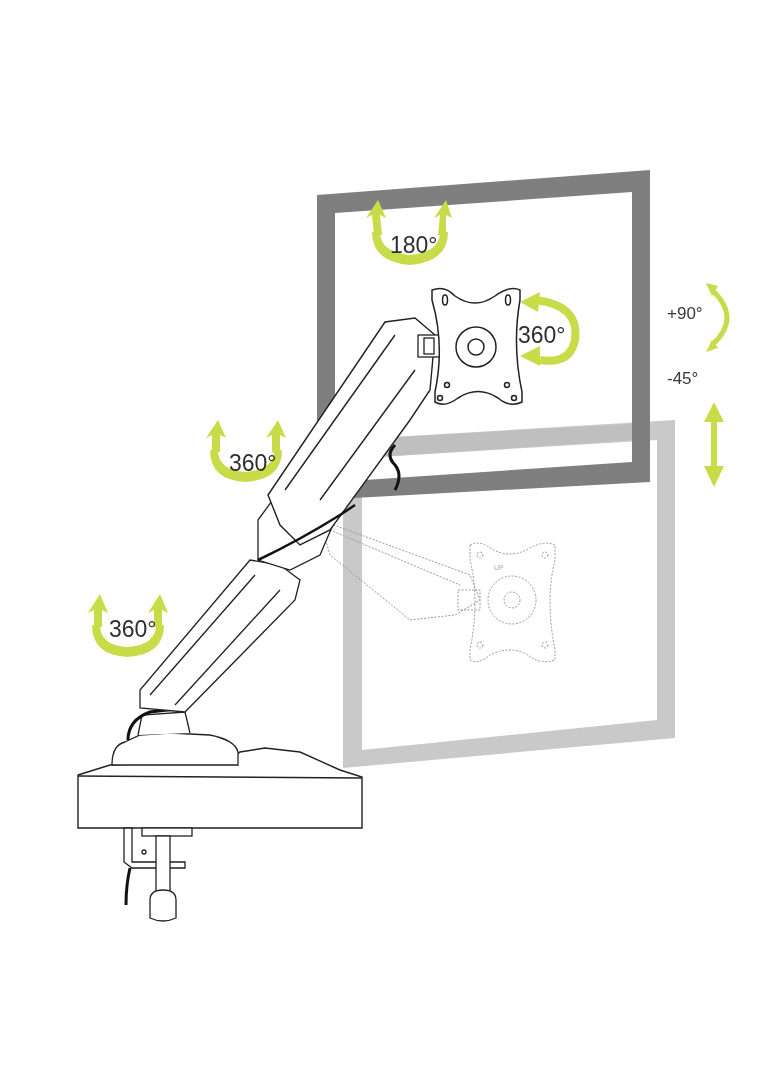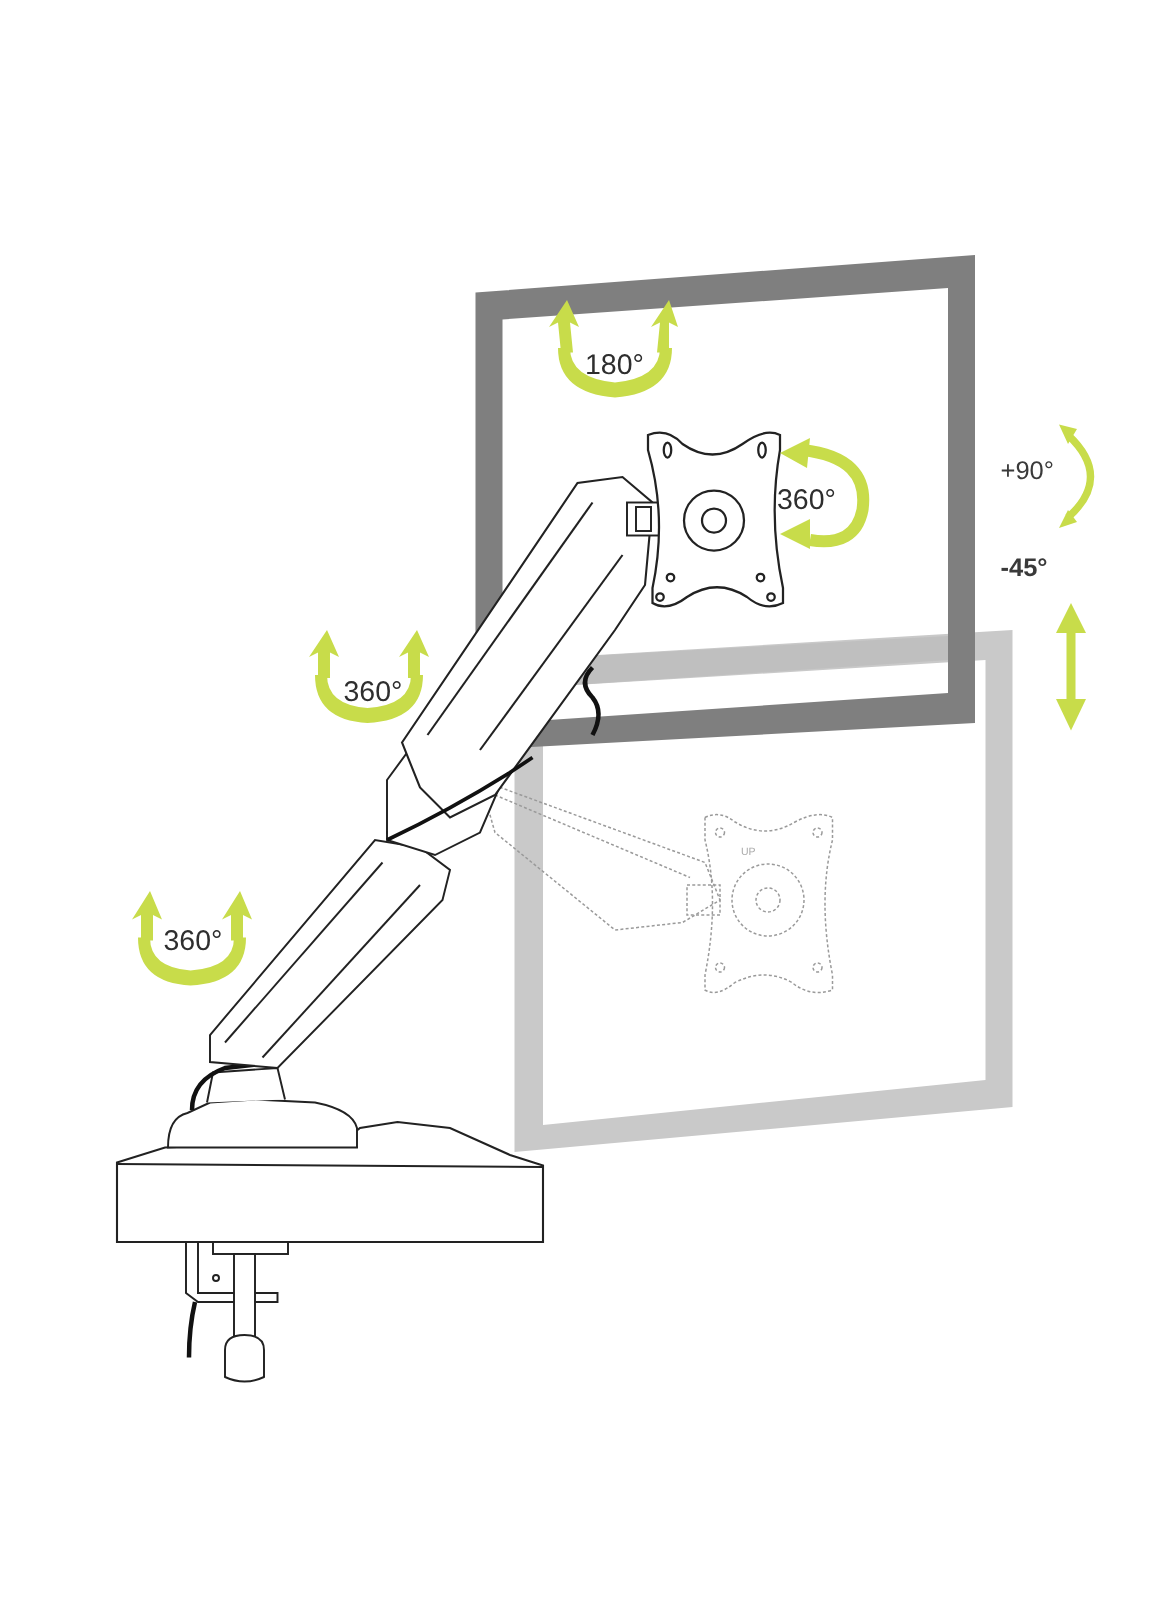--- a/index.html
+++ b/index.html
@@ -1,20 +1,20 @@
 <!DOCTYPE html>
 <html><head>
 <meta charset="utf-8">
 <style>
   html, body { margin: 0; padding: 0; background: #ffffff; }
   body { width: 783px; height: 1080px; overflow: hidden; position: relative;
          font-family: "Liberation Sans", "DejaVu Sans", sans-serif; }
   #stage { position: absolute; left: 0; top: 0; width: 783px; height: 1080px; }
   .lbl { position: absolute; color: #3a3a3a; font-size: 17px; line-height: 1; white-space: nowrap; margin-top: 32px; }
-  .lbl-inline { position: absolute; color: #2e2e2e; font-size: 19px; line-height: 1; white-space: nowrap; }
+  .lbl-inline { position: absolute; color: #2e2e2e; font-size: 23px; line-height: 1; white-space: nowrap; }
 </style>
 </head>
 <body>
 
 <div id="stage">
 <svg width="783" height="1080" viewBox="0 0 783 1080" xmlns="http://www.w3.org/2000/svg">
   <defs>
     <marker id="ah" markerWidth="6" markerHeight="6" refX="3" refY="3" orient="auto">
       <path d="M0,0 L6,3 L0,6 z" fill="#c8dc4a"></path>
     </marker>
@@ -134,16 +134,16 @@
   <g fill="#c8dc4a">
     <path d="M92,625 Q92,655 127,657 Q164,655 164,625 L156,625 Q156,645 127,647 Q100,645 100,625 Z"></path>
     <path d="M94,627 L94,610 L88,613 L100,594 L108,613 L102,610 L102,627 Z"></path>
     <path d="M154,627 L154,610 L148,613 L160,594 L168,613 L162,610 L162,627 Z"></path>
   </g>
 </svg>
 
 <span class="lbl-inline" style="left:390px; top:234px;">180°</span>
 <span class="lbl-inline" style="left:518px; top:324px;">360°</span>
 <span class="lbl" style="left:667px; top:273px;">+90°</span>
-<span class="lbl" style="left:667px; top:338px;font-weight:bold;">-45°</span>
+<span class="lbl" style="left:667px; top:338px;">-45°</span>
 <span class="lbl-inline" style="left:229px; top:452px;">360°</span>
 <span class="lbl-inline" style="left:109px; top:618px;">360°</span>
 </div>
 
 </body></html>

